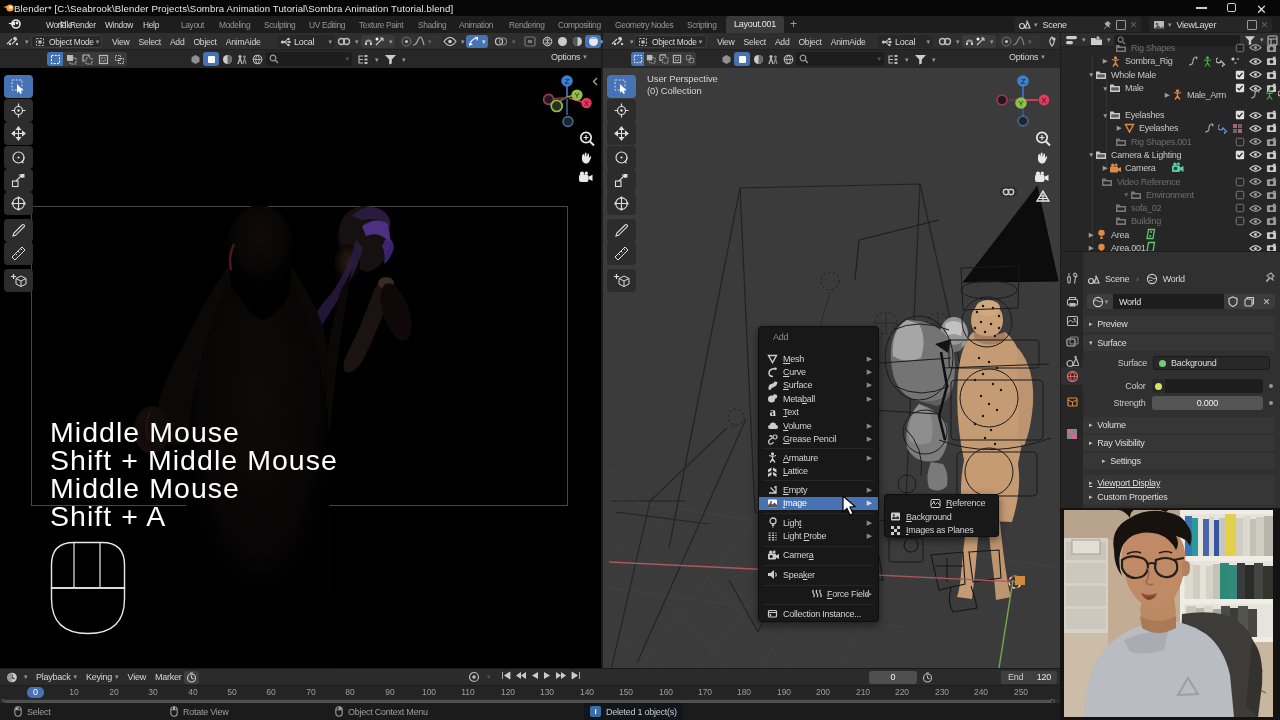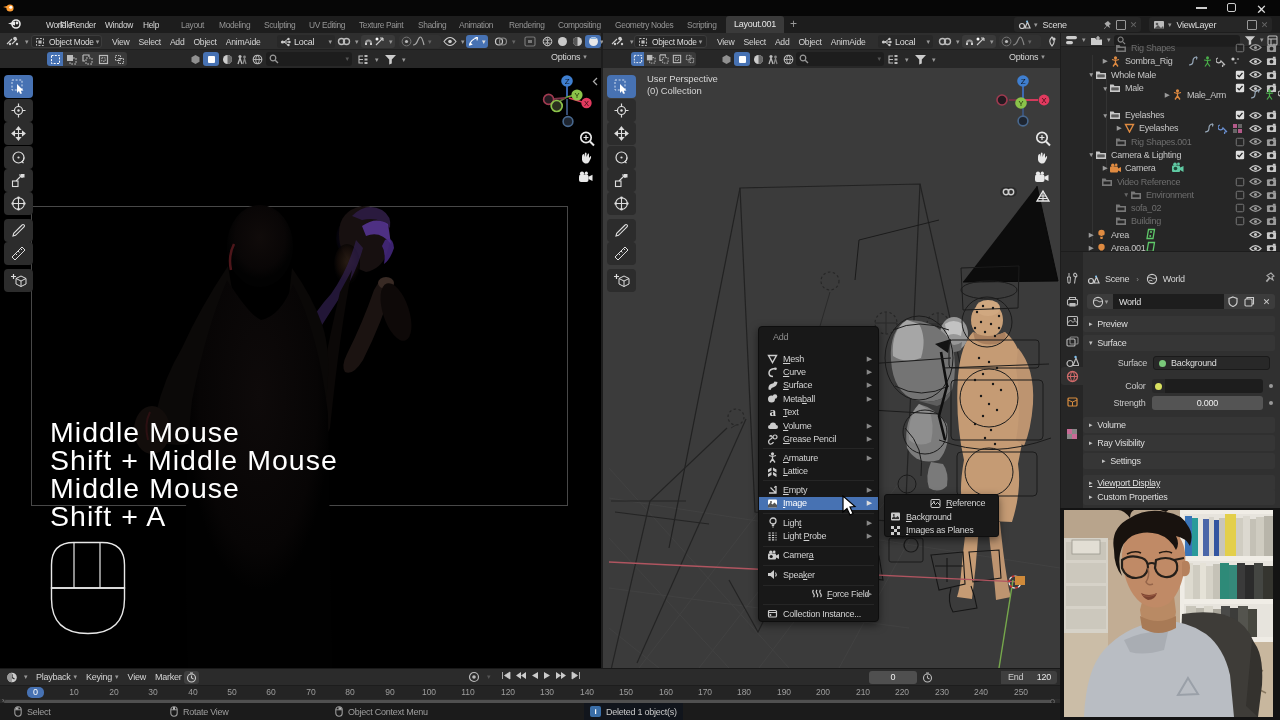--- a/index.html
+++ b/index.html
@@ -30,20 +30,21 @@
 <div id="stage">
 
 <div class="abs" style="left:0;top:0;width:1280px;height:16px;background:#060606;">
   <div class="abs" style="left:3px;top:2px;width:11px;height:11px;">
     <svg width="12" height="12" viewBox="0 0 12 12">
           <circle cx="7" cy="6" r="3.6" fill="#ff9d33"></circle>
           <circle cx="7.8" cy="5.2" r="1.5" fill="#fff"></circle>
           <path d="M0 5 L6 3.5 L6 6.5 Z" fill="#ff9d33"></path>
         </svg>
   </div>
+  <div class="abs" style="left:14px;top:3px;font-size:9.6px;letter-spacing:0.12px;color:#e8e8e8;">Blender* [C:\Seabrook\Blender Projects\Sombra Animation Tutorial\Sombra Animation Tutorial.blend]</div>
   <div class="abs" style="left:1196px;top:7px;width:11px;height:1.5px;background:#ccc;"></div>
   <div class="abs" style="left:1227px;top:3px;width:9px;height:9px;border:1.5px solid #ccc;border-radius:2px;"></div>
   <div class="abs" style="left:1256px;top:2px;font-size:13px;color:#ddd;">✕</div>
 </div>
 
 <div class="abs" style="left:0;top:16px;width:1280px;height:17px;background:#1d1d1d;">
   <div class="abs" style="left:8px;top:2px;">
     <svg width="14" height="12" viewBox="0 0 14 12">
           <circle cx="8" cy="6" r="4" fill="none" stroke="#e8e8e8" stroke-width="1.6"></circle>
           <circle cx="9" cy="5" r="1.4" fill="#e8e8e8"></circle>

